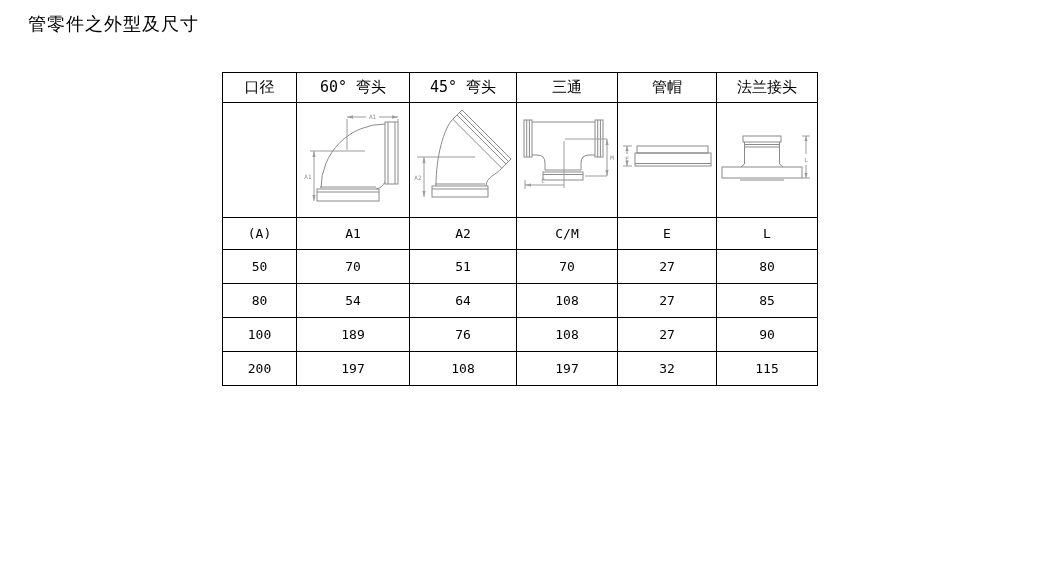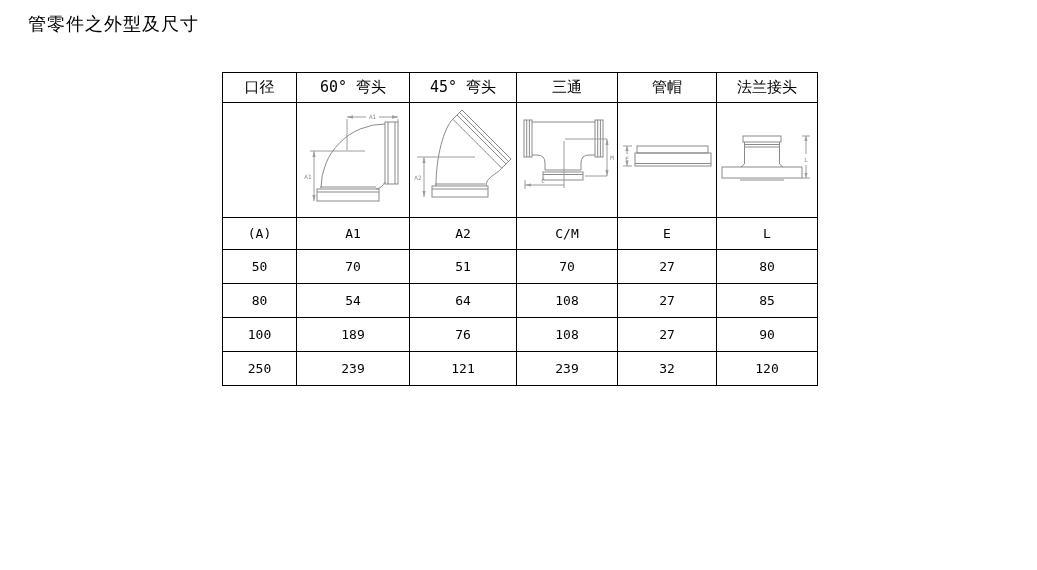--- a/index.html
+++ b/index.html
@@ -205,21 +205,21 @@
   </tr>
   <tr class="data-row">
     <td>100</td>
     <td>189</td>
     <td>76</td>
     <td>108</td>
     <td>27</td>
     <td>90</td>
   </tr>
   <tr class="data-row">
-    <td>250</td>
-    <td>239</td>
-    <td>121</td>
-    <td>239</td>
+    <td>200</td>
+    <td>197</td>
+    <td>108</td>
+    <td>197</td>
     <td>32</td>
-    <td>120</td>
+    <td>115</td>
   </tr>
 </tbody>
   </table>
 
 </body></html>

